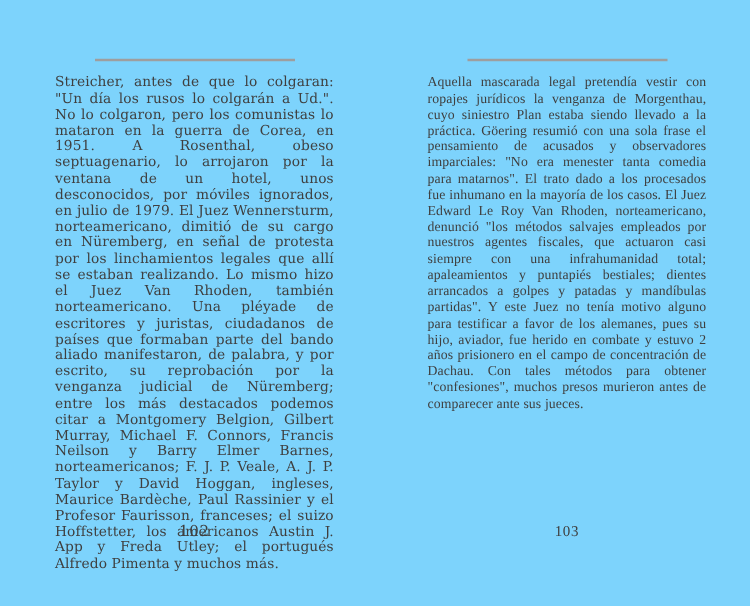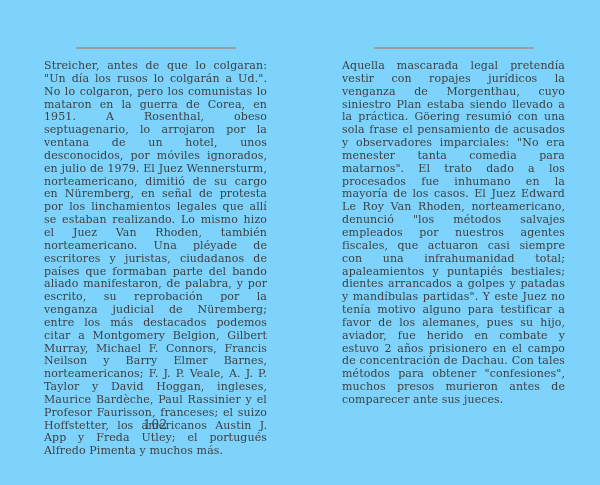--- a/index.html
+++ b/index.html
@@ -15,21 +15,21 @@
     overflow: hidden;
     font-family: "DejaVu Serif", "Liberation Serif", serif;
   }
   .page {
     position: absolute;
     top: 0;
     width: 223px;
     height: 485px;
   }
   .page-left  { left: 44px; }
-  .page-right { left: 342px; }
+  .page-right { left: 342px; font-family: Liberation Serif, serif; }
   .page-rule {
     position: absolute;
     top: 47px;
     left: 50%;
     transform: translateX(-50%);
     width: 160px;
     height: 1.5px;
     background: #9e9e9e;
   }
   .page-text {
@@ -63,15 +63,16 @@
 
   <div class="page page-left">
     <div class="page-rule"></div>
     <p class="page-text">Streicher, antes de que lo colgaran: "Un día los rusos lo colgarán a Ud.". No lo colgaron, pero los comunistas lo mataron en la guerra de Corea, en 1951. A Rosenthal, obeso septuagenario, lo arrojaron por la ventana de un hotel, unos desconocidos, por móviles ignorados, en julio de 1979. El Juez Wennersturm, norteamericano, dimitió de su cargo en Nüremberg, en señal de protesta por los linchamientos legales que allí se estaban realizando. Lo mismo hizo el Juez Van Rhoden, también norteamericano. Una pléyade de escritores y juristas, ciudadanos de países que formaban parte del bando aliado manifestaron, de palabra, y por escrito, su reprobación por la venganza judicial de Nüremberg; entre los más destacados podemos citar a Montgomery Belgion, Gilbert Murray, Michael F. Connors, Francis Neilson y Barry Elmer Barnes, norteamericanos; F. J. P. Veale, A. J. P. Taylor y David Hoggan, ingleses, Maurice Bardèche, Paul Rassinier y el Profesor Faurisson, franceses; el suizo Hoffstetter, los americanos Austin J. App y Freda Utley; el portugués Alfredo Pimenta y muchos más.</p>
     <div class="page-number">102</div>
   </div>
 
   <div class="page page-right">
     <div class="page-rule"></div>
     <p class="page-text">Aquella mascarada legal pretendía vestir con ropajes jurídicos la venganza de Morgenthau, cuyo siniestro Plan estaba siendo llevado a la práctica. Göering resumió con una sola frase el pensamiento de acusados y observadores imparciales: "No era menester tanta comedia para matarnos". El trato dado a los procesados fue inhumano en la mayoría de los casos. El Juez Edward Le Roy Van Rhoden, norteamericano, denunció "los métodos salvajes empleados por nuestros agentes fiscales, que actuaron casi siempre con una infrahumanidad total; apaleamientos y puntapiés bestiales; dientes arrancados a golpes y patadas y mandíbulas partidas". Y este Juez no tenía motivo alguno para testificar a favor de los alemanes, pues su hijo, aviador, fue herido en combate y estuvo 2 años prisionero en el campo de concentración de Dachau. Con tales métodos para obtener "confesiones", muchos presos murieron antes de comparecer ante sus jueces.</p>
+    <div class="page-number">103</div>
   </div>
 
 </div>
 
 </body></html>

